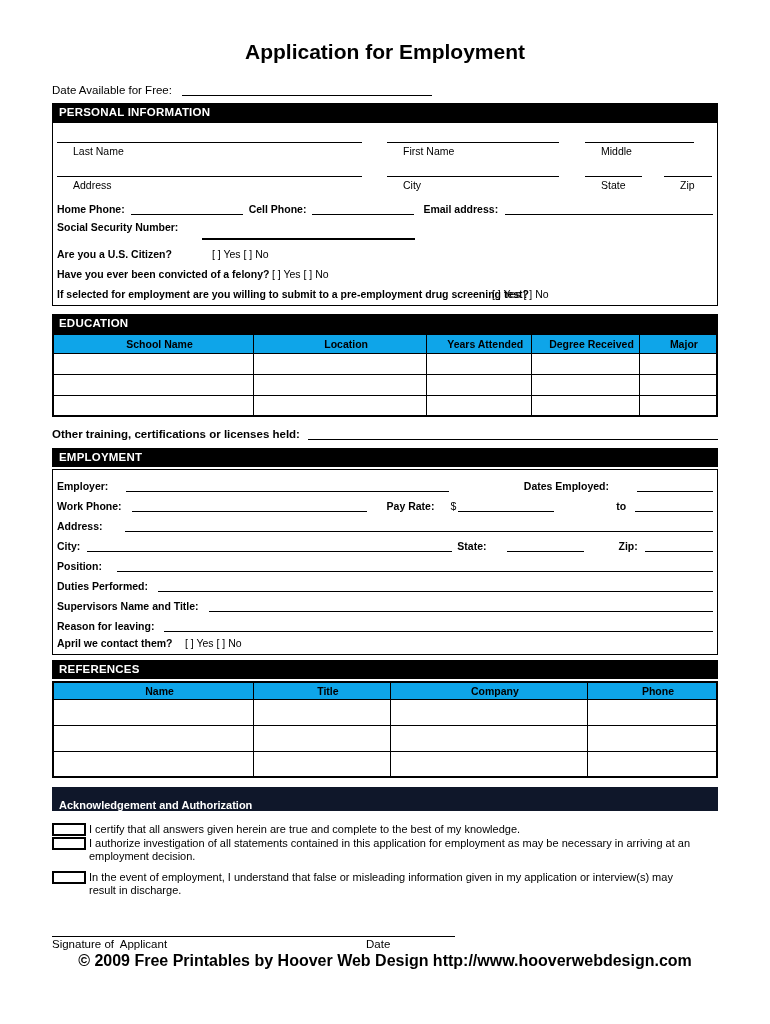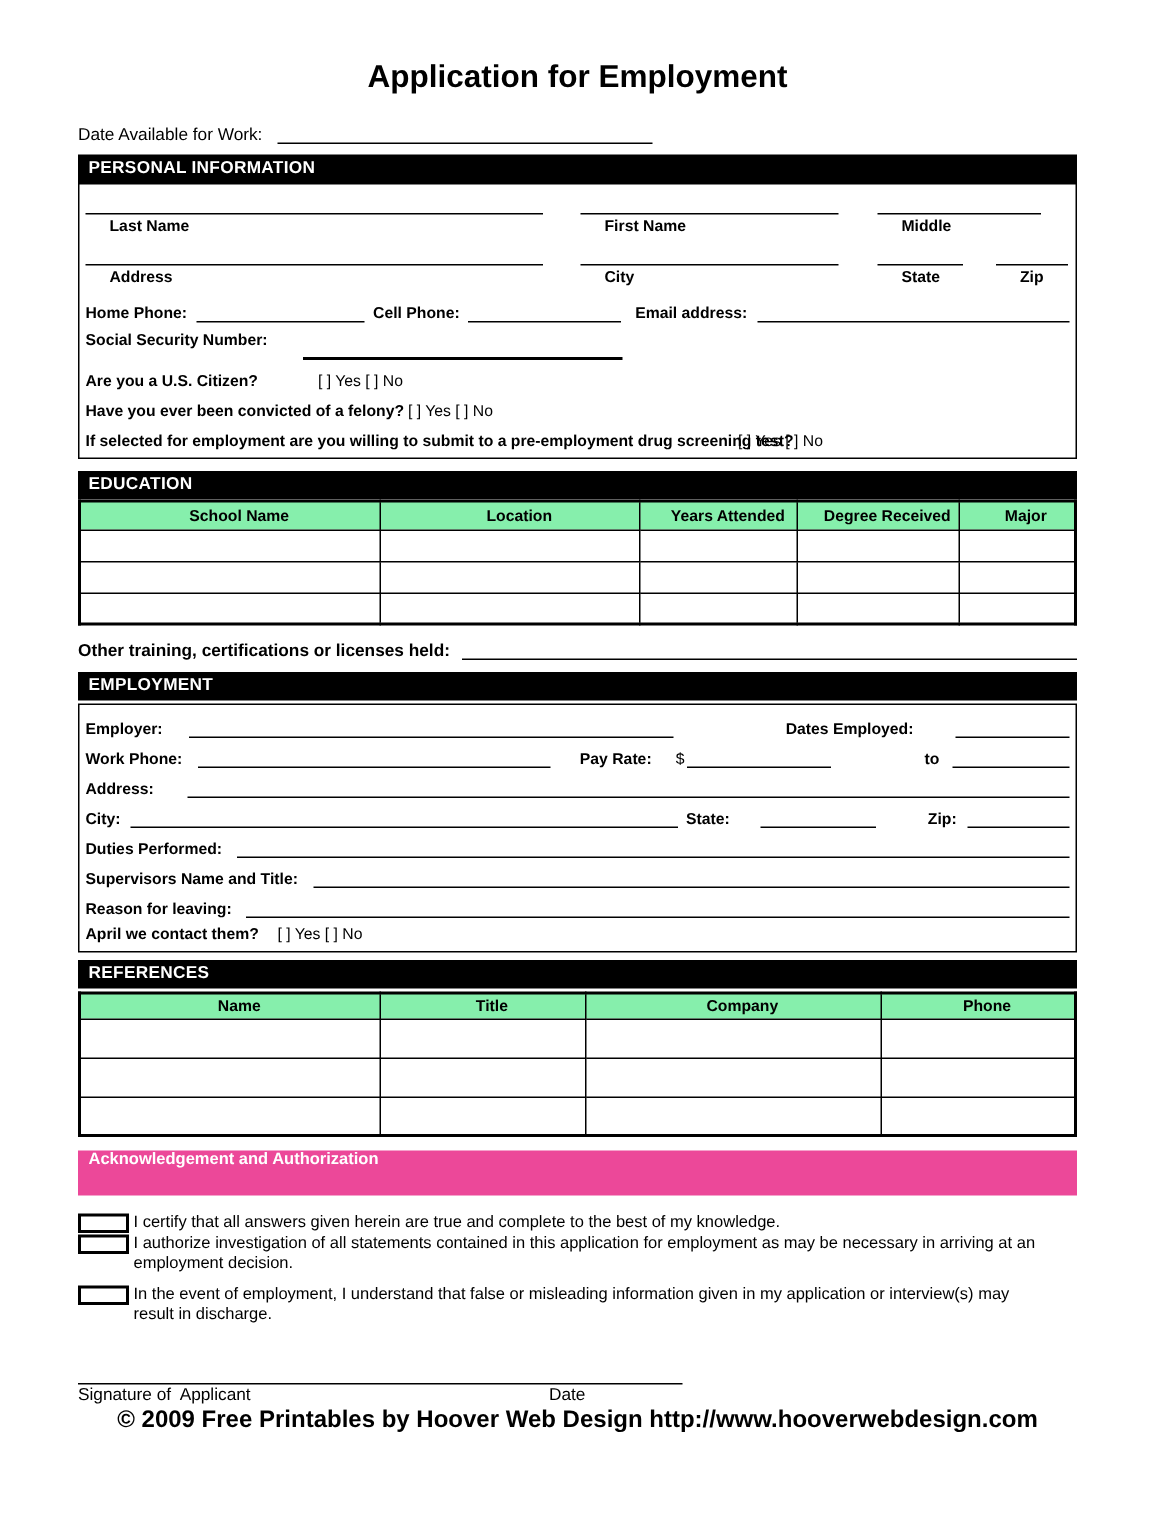--- a/index.html
+++ b/index.html
@@ -18,71 +18,71 @@
   .bar {
     background:#000; color:#fff; font-weight:bold; font-size:11.5px;
     height:19px; line-height:13px; padding:3px 7px; letter-spacing:0.2px;
   }
 
   .box { border:1.5px solid #000; padding:2px 4px 4px 4px; background:#fff; }
 
   
   .cols { display:flex; }
   .fcol .wl { height:16px; }
-  .fcol .lbl { font-size:10.5px; font-weight:bold; height:16px; padding-top:2px;padding-left:16px; }
+  .fcol .lbl { font-size:10.5px; font-weight:normal; height:16px; padding-top:2px;padding-left:16px; }
   .cols.r2 .wl { height:18px; }
 
   .inline-row { display:flex; align-items:flex-end; height:22px; font-size:10.5px; font-weight:bold; }
   .inline-row .wl { height:14px; }
 
   .ssn-row { margin-top:6px; }
   .ssn-row .lbl { font-size:10.5px; font-weight:bold; height:13px; }
   .ssn-line { width:213px; margin-left:145px; margin-top:4px; border-bottom:2px solid #000; height:0; }
 
   .q { position:relative; font-size:10.5px; font-weight:bold; height:20px; padding-top:7px; }
   .q.first { height:21px; padding-top:8px; }
   .yn { position:absolute; top:7px; font-weight:normal; white-space:pre; }
   .q.first .yn { top:8px; }
 
   table { width:100%; border-collapse:collapse; border:2px solid #000; background:#fff; }
-  th { background:#86efac; border:1.5px solid #000; font-size:10.5px; font-weight:bold; height:19px;padding-left:12px; }
+  th { background:#0ea5e9; border:1.5px solid #000; font-size:10.5px; font-weight:bold; height:19px;padding-left:12px; }
   td { border:1.5px solid #000; }
   .edu td { height:21px; }
   .ref th { height:17px; }
   .ref td { height:26px; }
 
   .other-row { display:flex; align-items:flex-end; margin-top:5px; height:18px; }
   .other-row .lbl { font-size:11.5px; font-weight:bold; }
   .other-row .wl { flex:1; margin-left:8px; height:13px; }
 
   .erow { display:flex; align-items:flex-end; height:20px; font-size:10.5px; font-weight:bold; }
   .erow .wl { height:13px; }
   .grow { flex:1; }
 
-  .ack-bar { background:#ec4899; color:#fff; font-weight:bold; font-size:11px; height:30px; line-height:12px; padding:0 7px; }
+  .ack-bar { background:#0f172a; color:#fff; font-weight:bold; font-size:11px; height:18px; line-height:12px; padding:12px 7px; }
   .ack-item { display:flex; align-items:flex-start; }
   .ack-check { flex:0 0 34px; height:13px; border:2px solid #000; margin-right:3px; margin-top:0; background:#fff; }
   .ack-text { font-size:11px; line-height:13.5px; max-width:612px; }
 
   .sig-wrap { margin-top:38px; }
   .sig-line { width:403px; border-bottom:1.5px solid #000; height:0; }
   .sig-labels { position:relative; font-size:11.5px; height:14px; padding-top:1px; }
   .sig-labels .date { position:absolute; left:314px; top:1px; }
   .copyright { text-align:center; font-size:16px; font-weight:bold; margin-top:1px; }
   .pre { white-space:pre; }
 </style>
 </head>
 <body>
 
 <div class="page">
 
   <div class="title">Application for Employment</div>
 
   <div class="hdr-row">
-    <span>Date Available for Work:</span>
+    <span>Date Available for Free:</span>
     <span class="wl" style="width:250px; margin-left:10px;"></span>
   </div>
 
   <div class="bar" style="margin-top:7px;">PERSONAL INFORMATION</div>
   <div class="box">
     <div class="cols" style="padding-top:2px;">
       <div class="fcol" style="width:305px;">
         <div class="wl"></div>
         <div class="lbl">Last Name</div>
       </div>
@@ -207,20 +207,24 @@
     </div>
     <div class="erow">
       <span>City:</span>
       <span class="wl" style="width:365px; margin-left:7px;"></span>
       <span style="margin-left:5px;">State:</span>
       <span class="wl" style="width:77px; margin-left:20px;"></span>
       <span style="margin-left:35px;">Zip:</span>
       <span class="wl grow" style="margin-left:7px;"></span>
     </div>
     <div class="erow">
+      <span>Position:</span>
+      <span class="wl grow" style="margin-left:15px;"></span>
+    </div>
+    <div class="erow">
       <span>Duties Performed:</span>
       <span class="wl grow" style="margin-left:10px;"></span>
     </div>
     <div class="erow">
       <span>Supervisors Name and Title:</span>
       <span class="wl grow" style="margin-left:10px;"></span>
     </div>
     <div class="erow">
       <span>Reason for leaving:</span>
       <span class="wl grow" style="margin-left:10px;"></span>

